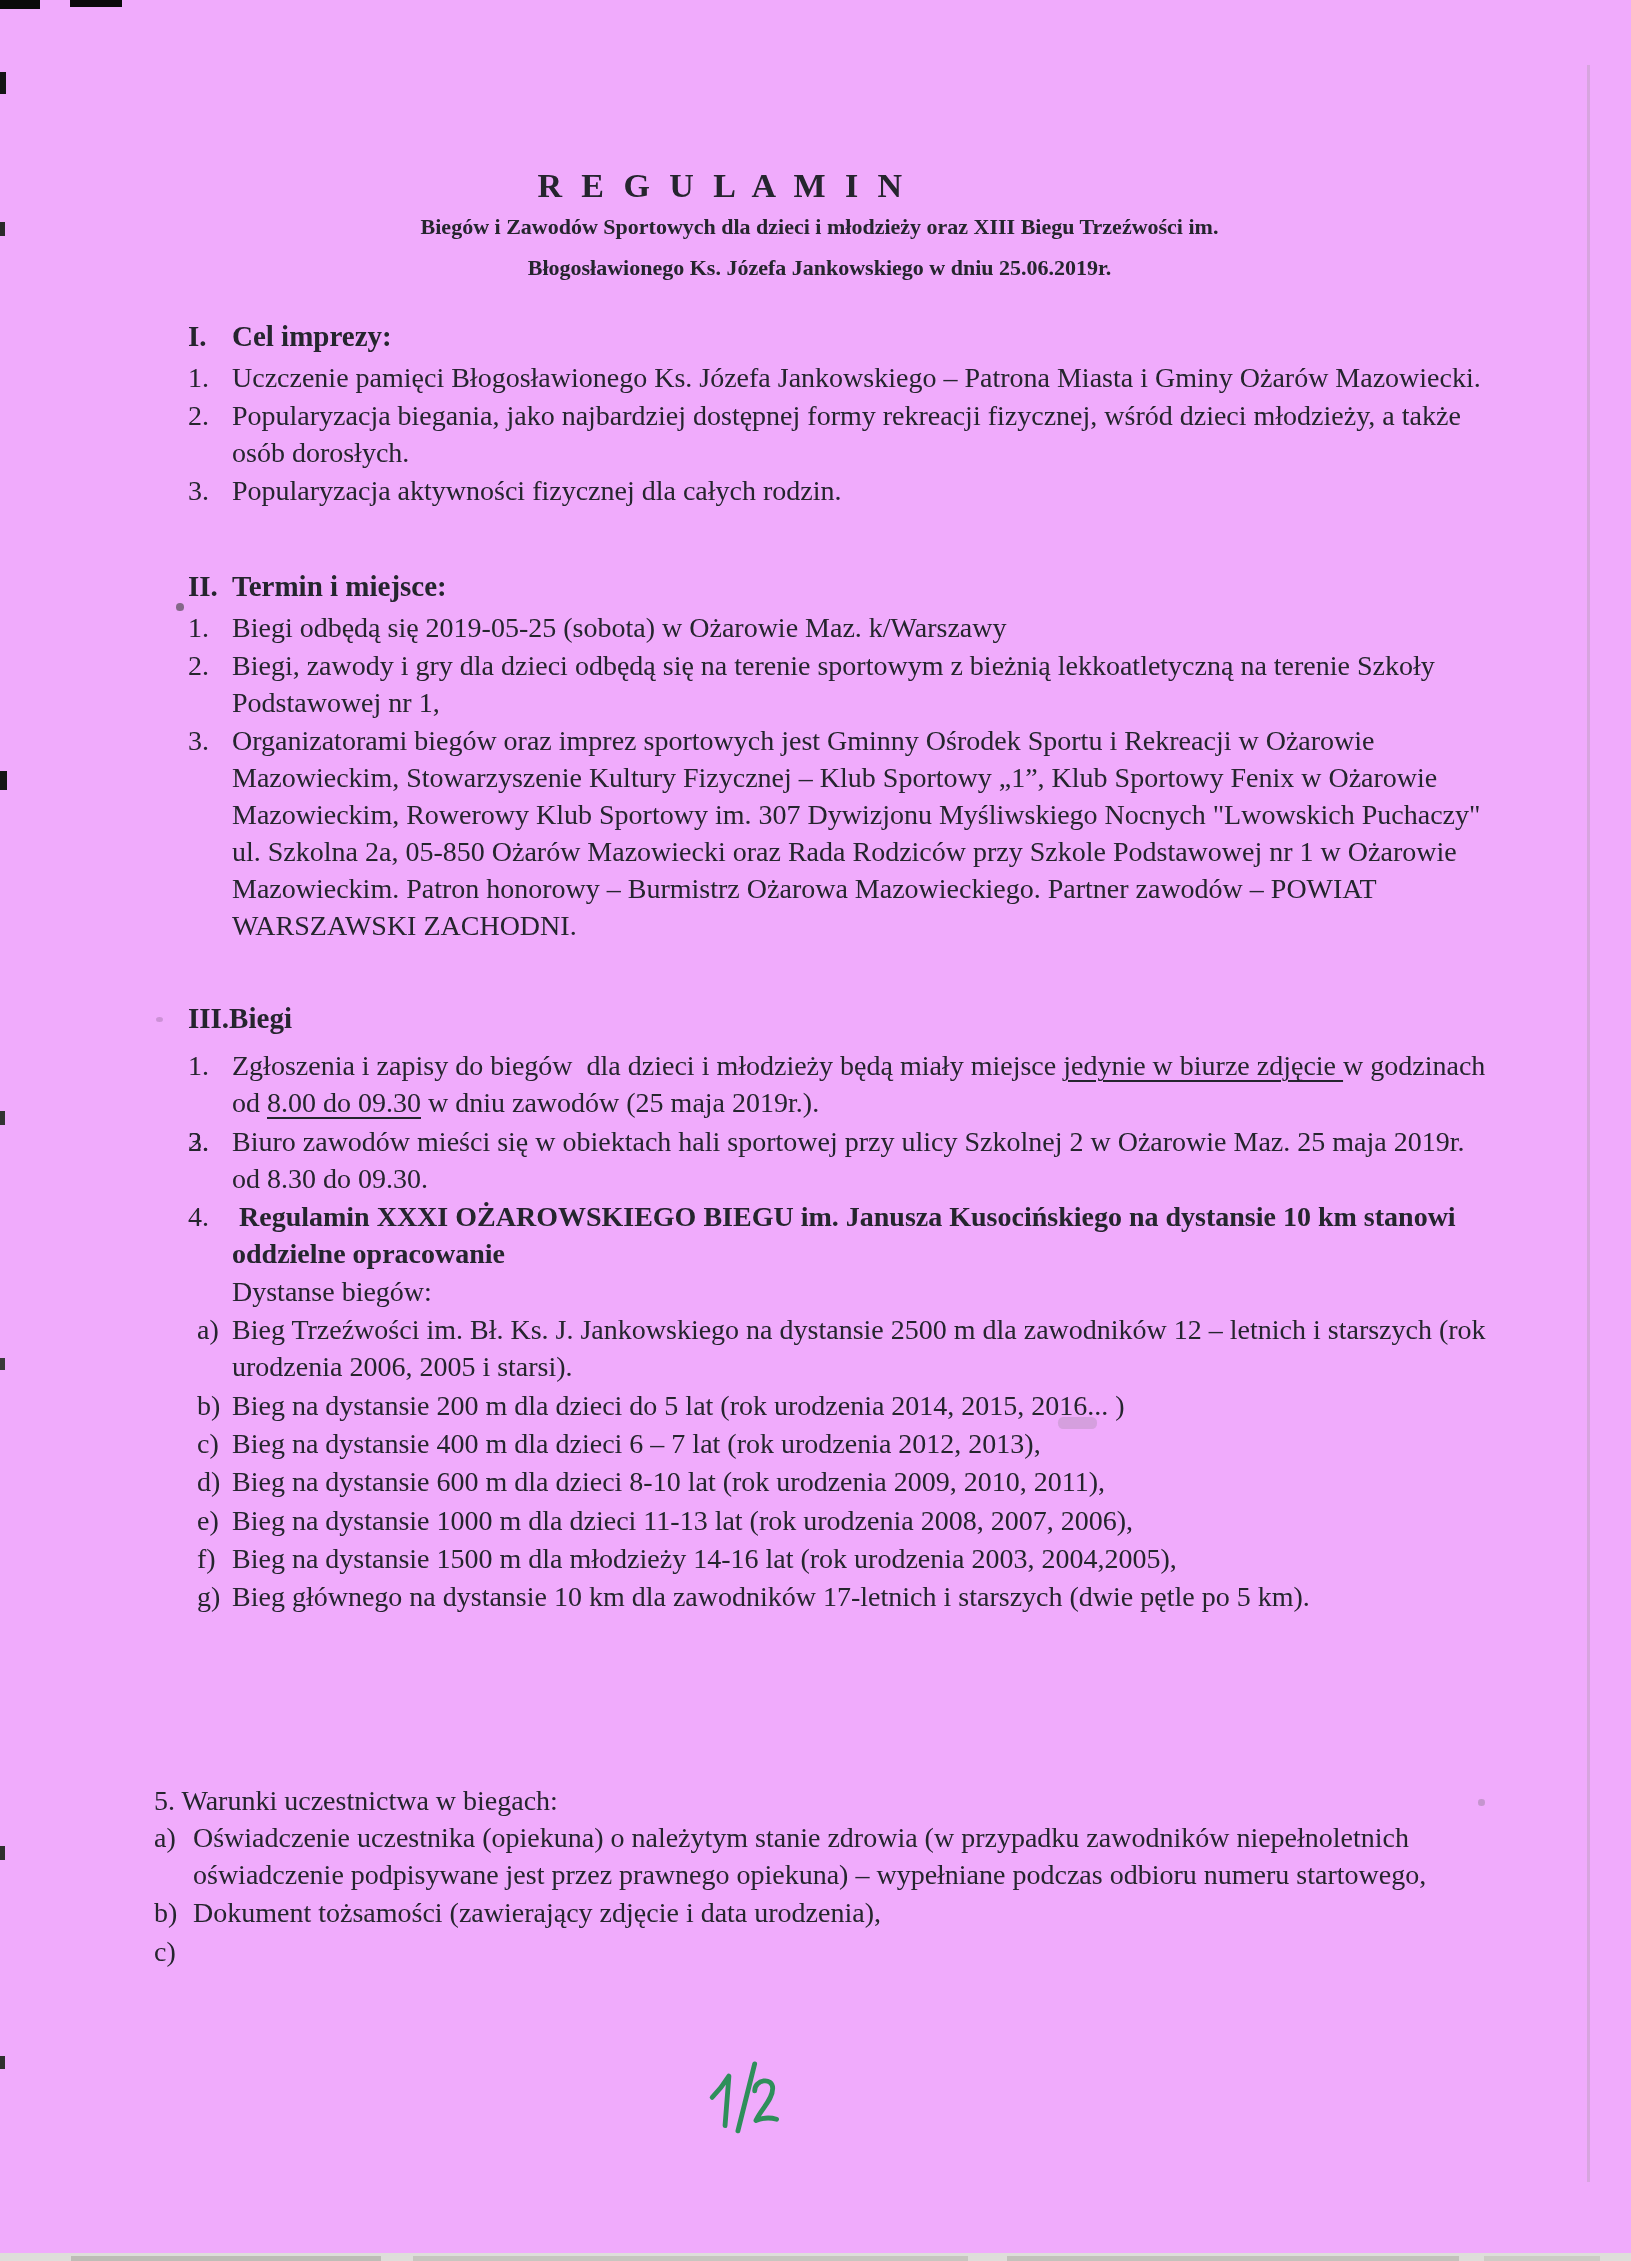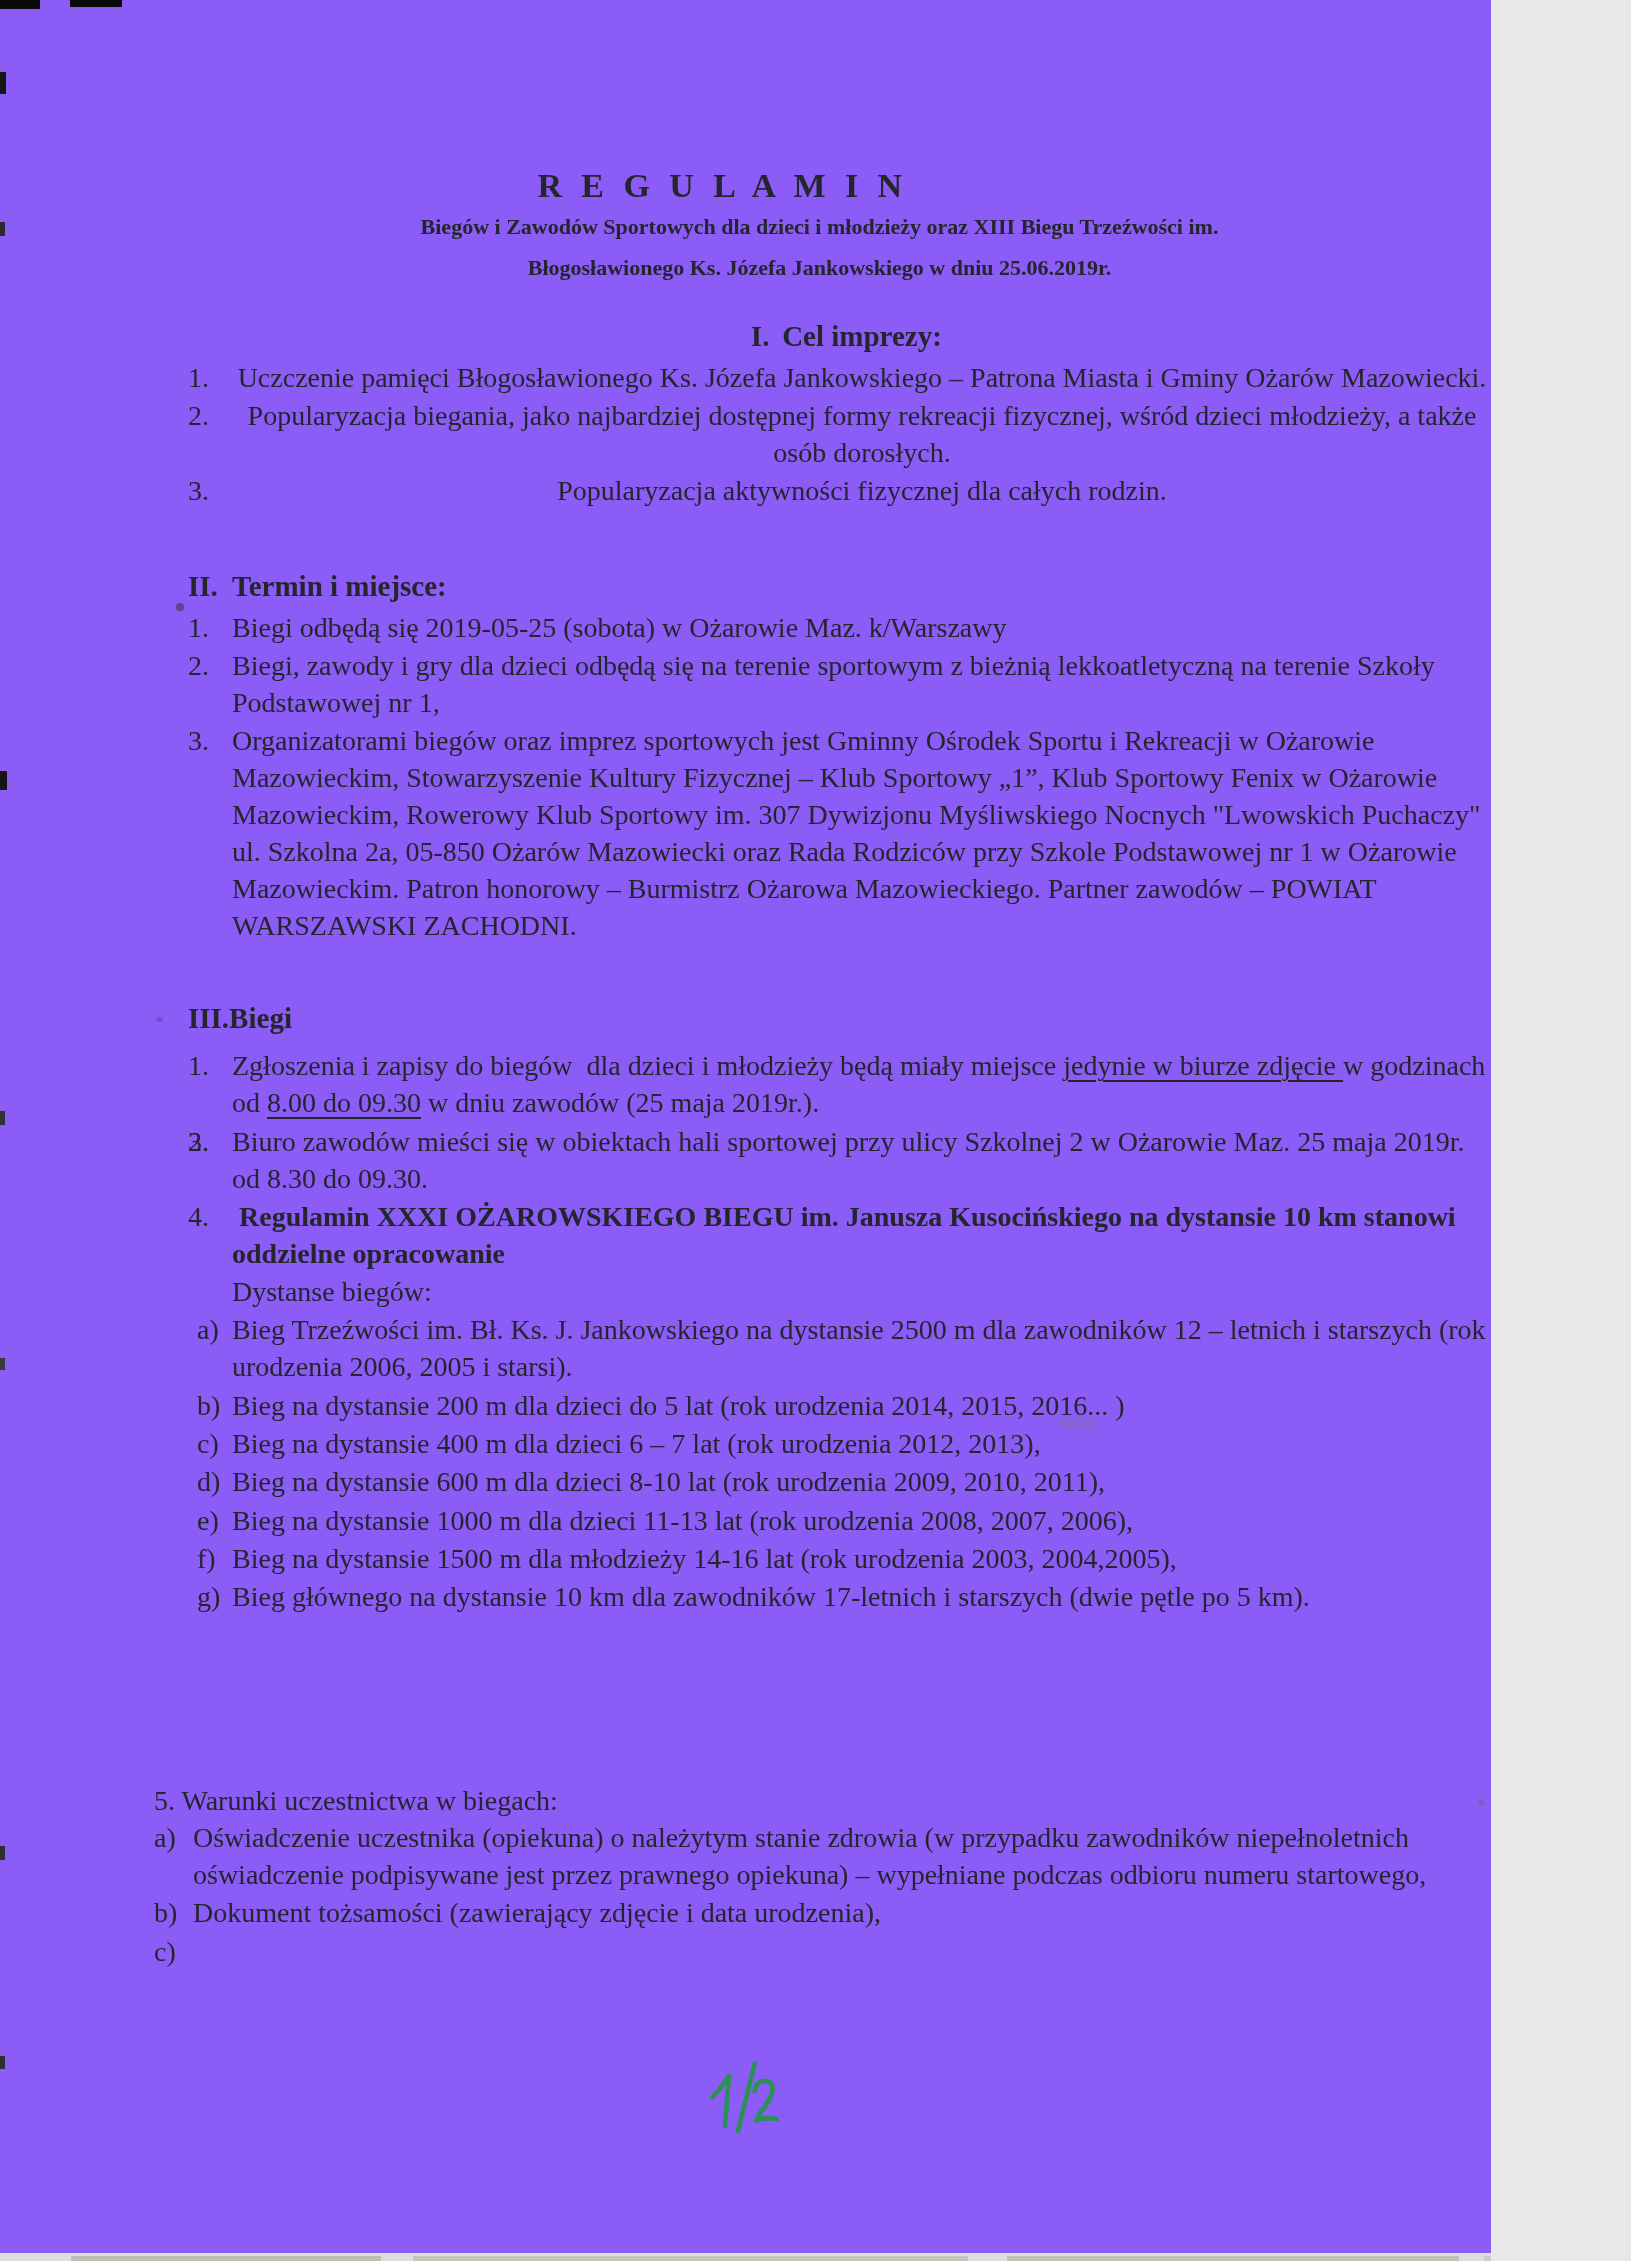--- a/index.html
+++ b/index.html
@@ -1,19 +1,19 @@
 <!DOCTYPE html>
 <html style="font-size:10.3px"><head>
 <meta charset="utf-8">
 <style>
   html,body{margin:0;padding:0;background:#e8e8e6;}
   .page{
     position:relative;
-    width:1491px;height:2261px;
-    background:#8b5cf6;
+    width:1631px;height:2261px;
+    background:#f0abfc;
     overflow:hidden;
     font-family:"Liberation Serif", serif;
     color:#25252e;
   }
   
   .title-block{position:absolute;top:166px;left:84px;width:1471px;text-align:center;font-weight:bold;}
   .title-main{font-size:34px;line-height:40px;letter-spacing:0.16em;transform:translateX(-97px);}
   .title-sub{font-size:22px;line-height:41px;}
   
   .sec{position:absolute;font-size:28px;line-height:37px;}
@@ -61,21 +61,21 @@
   <div class="bottom-seg art" style="left:413px;width:555px;background:#c6c6bf;"></div>
   <div class="bottom-seg art" style="left:1007px;width:452px;background:#c2c2bb;"></div>
   <div class="bottom-seg art" style="left:1484px;width:116px;background:#ccccc5;"></div>
 
   <header class="title-block">
     <div class="title-main">R E G U L A M I N</div>
     <div class="title-sub">Biegów i Zawodów Sportowych dla dzieci i młodzieży oraz XIII Biegu Trzeźwości im.</div>
     <div class="title-sub">Błogosławionego Ks. Józefa Jankowskiego w dniu 25.06.2019r.</div>
   </header>
 
-  <section class="sec" style="top:318px;left:188px;width:1304px;text-align:center;">
+  <section class="sec" style="top:318px;left:188px;width:1304px;">
     <div class="sec-head"><span class="sec-num">I.</span><span>Cel imprezy:</span></div>
     <div class="list">
       <div class="li"><span class="num">1.</span><span class="txt">Uczczenie pamięci Błogosławionego Ks. Józefa Jankowskiego – Patrona Miasta i Gminy Ożarów Mazowiecki.</span></div>
       <div class="li"><span class="num">2.</span><span class="txt">Popularyzacja biegania, jako najbardziej dostępnej formy rekreacji fizycznej, wśród dzieci młodzieży, a także osób dorosłych.</span></div>
       <div class="li"><span class="num">3.</span><span class="txt">Popularyzacja aktywności fizycznej dla całych rodzin.</span></div>
     </div>
   </section>
 
   <section class="sec" style="top:568px;left:188px;width:1304px;">
     <div class="sec-head"><span class="sec-num">II.</span><span>Termin i miejsce:</span></div>

